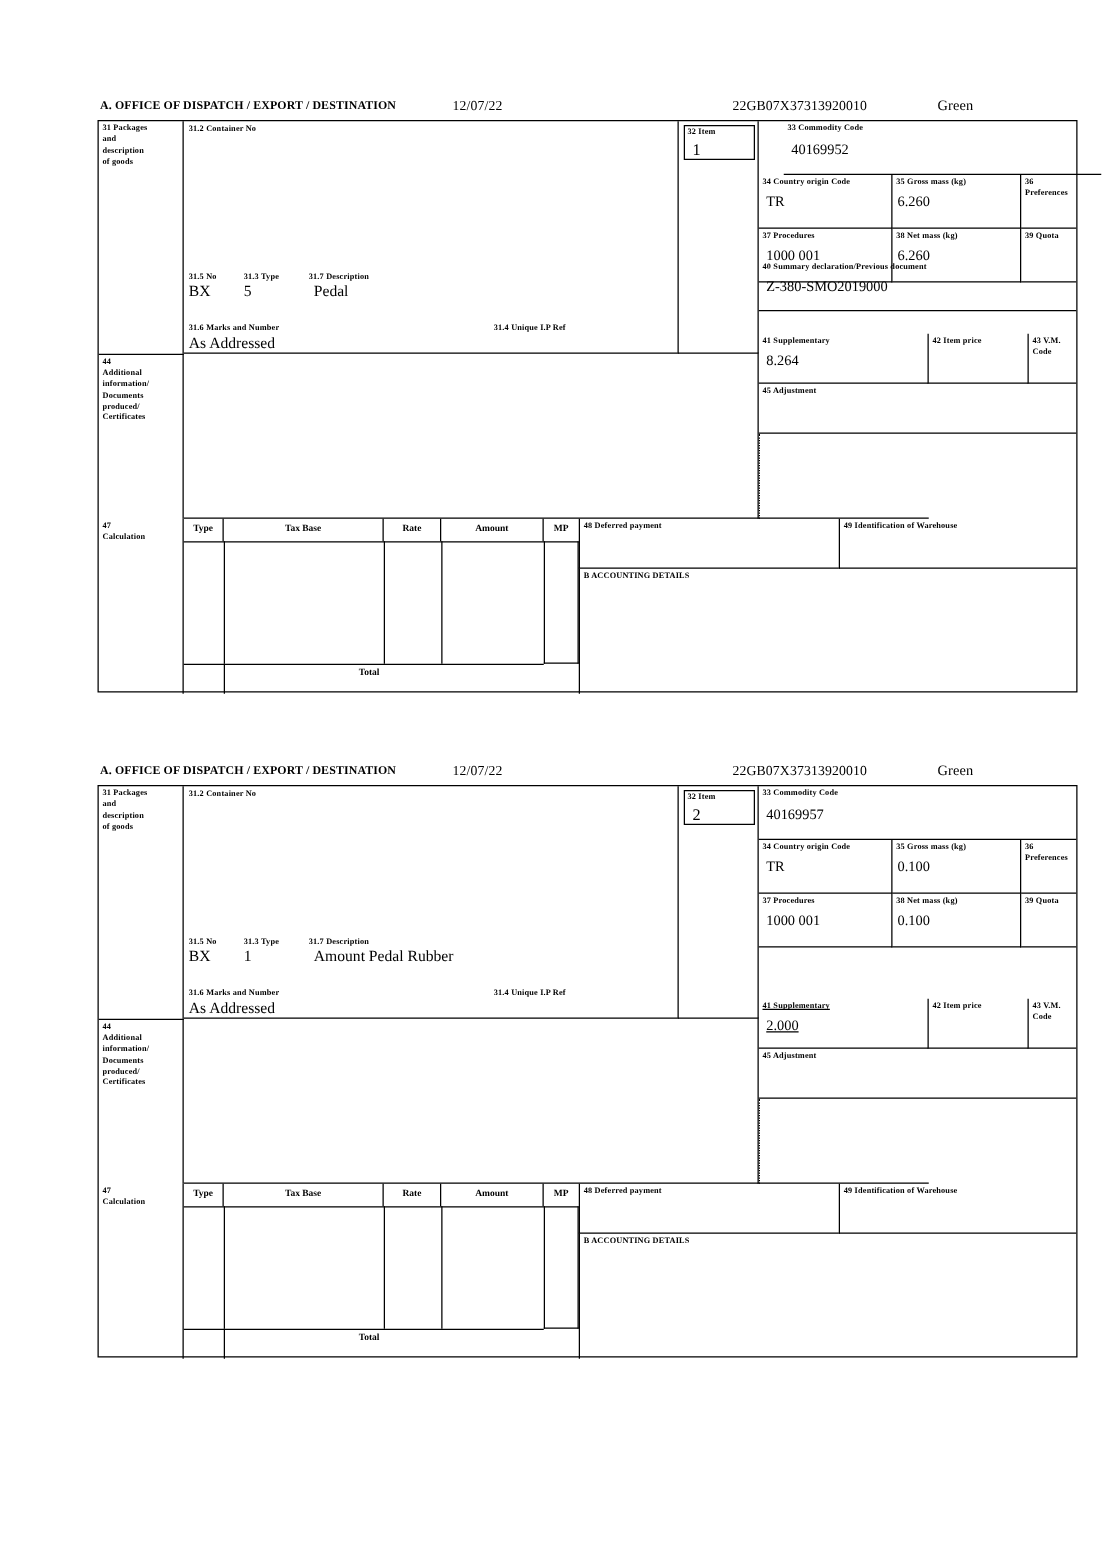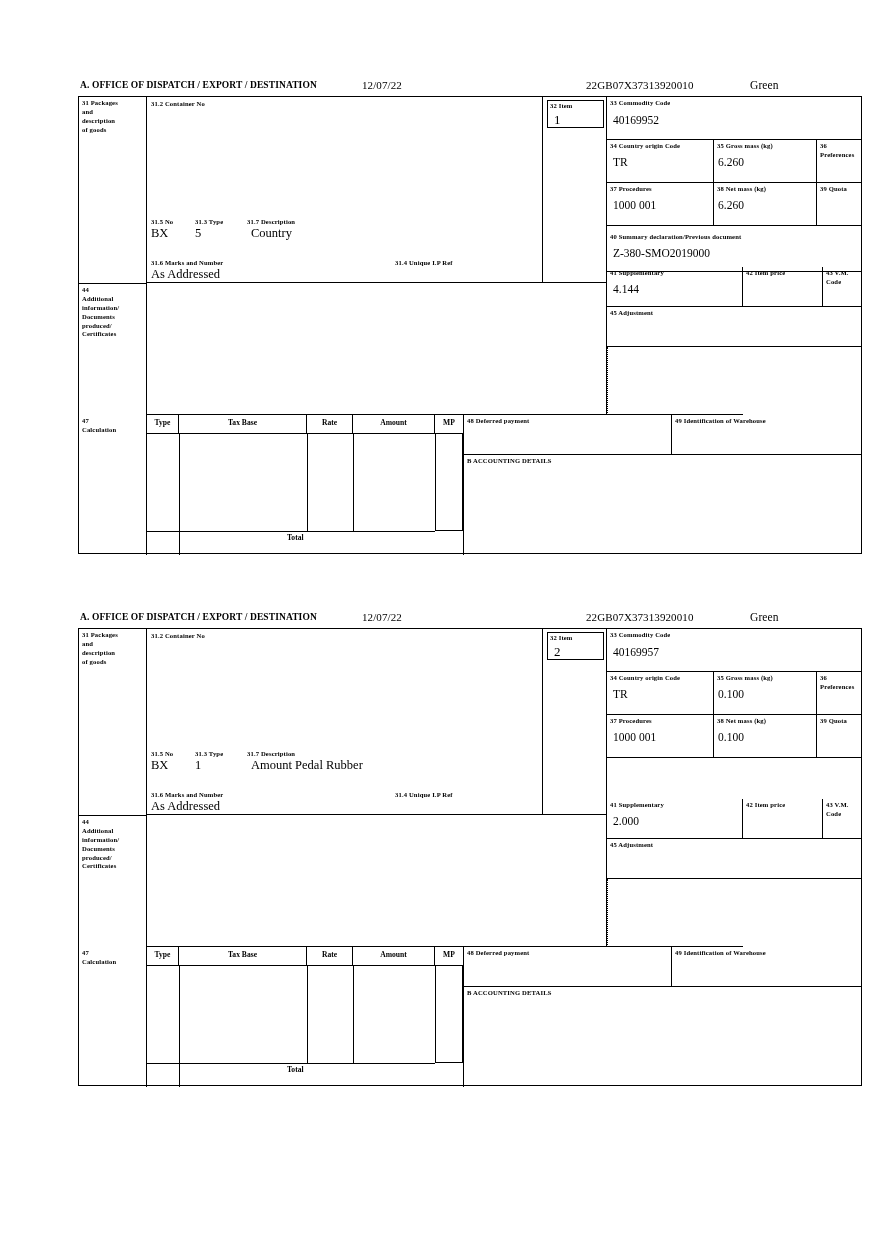--- a/index.html
+++ b/index.html
@@ -151,35 +151,35 @@
       <div class="cell bb" style="left:68px;top:0;width:395px;height:186px;">
         <span class="lbl-inline" style="left:4px;top:3px;">31.2 Container No</span>
         <span class="val val-sm" style="position:absolute;left:4px;top:13px;"></span>
 
         <span class="lbl-inline" style="left:4px;top:121px;">31.5 No</span>
         <span class="lbl-inline" style="left:48px;top:121px;">31.3 Type</span>
         <span class="lbl-inline" style="left:100px;top:121px;">31.7 Description</span>
 
         <span style="position:absolute;left:4px;top:129px;font-size:12.5px;">BX</span>
         <span style="position:absolute;left:48px;top:129px;font-size:12.5px;">5</span>
-        <span style="position:absolute;left:104px;top:129px;font-size:12.5px;">Country</span>
+        <span style="position:absolute;left:104px;top:129px;font-size:12.5px;">Pedal</span>
 
         <span class="lbl-inline" style="left:4px;top:162px;">31.6 Marks and Number</span>
         <span class="lbl-inline" style="left:248px;top:162px;">31.4 Unique I.P Ref</span>
         <span style="position:absolute;left:4px;top:170px;font-size:12.5px;">As Addressed</span>
       </div>
 
       <div class="cell bl bb br" style="left:463px;top:0;width:65px;height:186px;border-left:1px solid #000;">
         <div style="position:absolute;left:4px;top:3px;width:57px;height:28px;border:1px solid #000;box-sizing:border-box;">
           <span class="lbl-inline" style="left:2px;top:1px;">32 Item</span>
           <span class="item-num" style="position:absolute;left:0;top:10px;">1</span>
         </div>
       </div>
 
-      <div class="cell bb" style="left:528px;top:0;width:254px;height:43px;">
+      <div class="cell bb" style="left:548px;top:0;width:254px;height:43px;">
         <span class="lbl">33 Commodity Code</span>
         <span class="val" style="padding-top:6px;">40169952</span>
       </div>
 
       <div class="cell bb br" style="left:528px;top:43px;width:107px;height:43px;">
         <span class="lbl">34 Country origin Code</span>
         <span class="val" style="padding-top:5px;">TR</span>
       </div>
       <div class="cell bb br" style="left:635px;top:43px;width:103px;height:43px;">
         <span class="lbl">35 Gross mass (kg)</span>
@@ -196,28 +196,28 @@
       </div>
       <div class="cell bb br" style="left:635px;top:86px;width:103px;height:43px;">
         <span class="lbl">38 Net mass (kg)</span>
         <span class="val" style="padding-top:5px;padding-left:4px;">6.260</span>
       </div>
       <div class="cell bb" style="left:738px;top:86px;width:44px;height:43px;">
         <span class="lbl">39 Quota</span>
         <span class="val" style="padding-top:5px;padding-left:4px;"></span>
       </div>
 
-      <div class="cell bb" style="left:528px;top:134px;width:254px;height:41px;">
+      <div class="cell bb" style="left:528px;top:111px;width:254px;height:41px;">
         <span class="lbl">40 Summary declaration/Previous document</span>
         <span class="val" style="padding-top:5px;">Z-380-SMO2019000</span>
       </div>
 
       <div class="cell bb br" style="left:528px;top:170px;width:136px;height:40px;">
         <span class="lbl">41 Supplementary</span>
-        <span class="val" style="padding-top:5px;">4.144</span>
+        <span class="val" style="padding-top:5px;">8.264</span>
       </div>
       <div class="cell bb br" style="left:664px;top:170px;width:80px;height:40px;">
         <span class="lbl">42 Item price</span>
         <span class="val" style="padding-top:5px;padding-left:4px;"></span>
       </div>
       <div class="cell bb" style="left:744px;top:170px;width:38px;height:40px;">
         <span class="lbl">43 V.M. Code</span>
         <span class="val" style="padding-top:5px;padding-left:4px;"></span>
       </div>
 
@@ -358,21 +358,21 @@
       <div class="cell bb br" style="left:635px;top:86px;width:103px;height:43px;">
         <span class="lbl">38 Net mass (kg)</span>
         <span class="val" style="padding-top:5px;padding-left:4px;">0.100</span>
       </div>
       <div class="cell bb" style="left:738px;top:86px;width:44px;height:43px;">
         <span class="lbl">39 Quota</span>
         <span class="val" style="padding-top:5px;padding-left:4px;"></span>
       </div>
 
 
-      <div class="cell bb br" style="left:528px;top:170px;width:136px;height:40px;">
+      <div class="cell bb br" style="left:528px;top:170px;width:136px;height:40px;text-decoration:underline;">
         <span class="lbl">41 Supplementary</span>
         <span class="val" style="padding-top:5px;">2.000</span>
       </div>
       <div class="cell bb br" style="left:664px;top:170px;width:80px;height:40px;">
         <span class="lbl">42 Item price</span>
         <span class="val" style="padding-top:5px;padding-left:4px;"></span>
       </div>
       <div class="cell bb" style="left:744px;top:170px;width:38px;height:40px;">
         <span class="lbl">43 V.M. Code</span>
         <span class="val" style="padding-top:5px;padding-left:4px;"></span>

